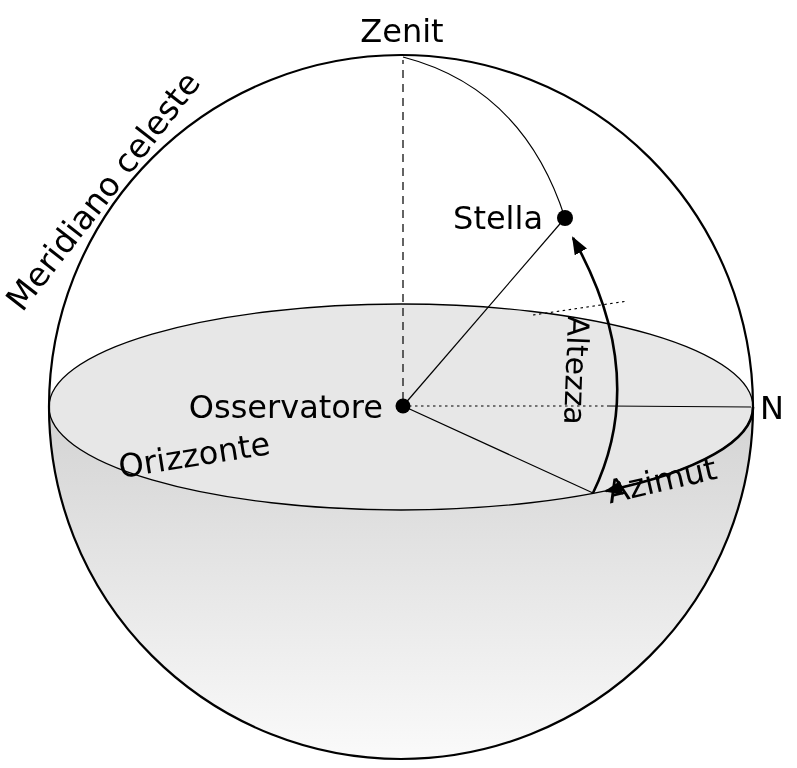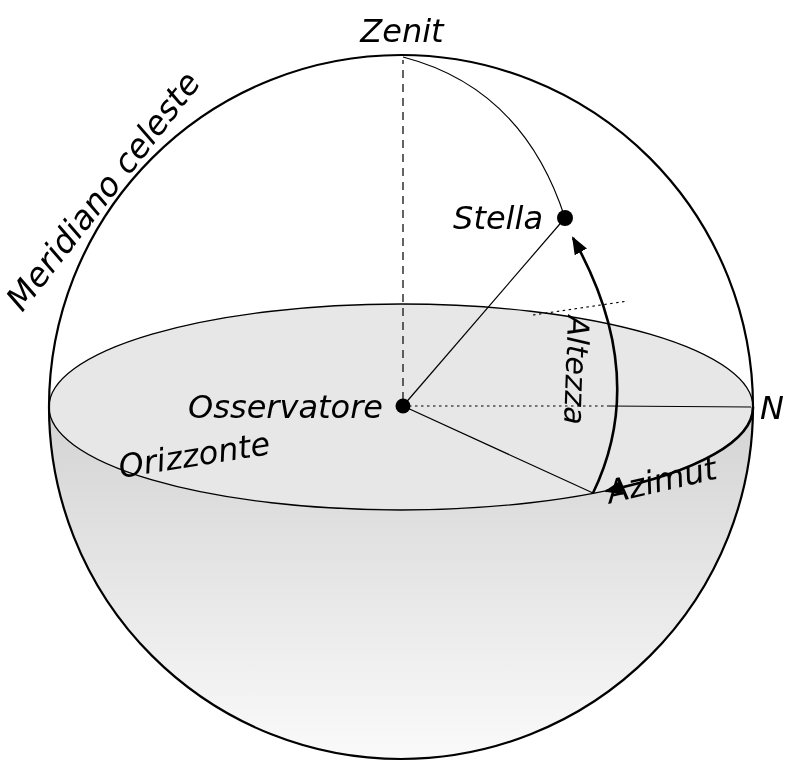--- a/index.html
+++ b/index.html
@@ -6,21 +6,20 @@
     margin: 0;
     padding: 0;
     background: #ffffff;
   }
   .canvas {
     width: 797px;
     height: 768px;
     position: relative;
     background: #ffffff;
     overflow: hidden;
-    font-style: italic;
   }
   svg text {
     font-family: "DejaVu Sans", "Liberation Sans", sans-serif;
     fill: #000000;
   }
 </style>
 </head>
 <body>
 
 <div class="canvas">

